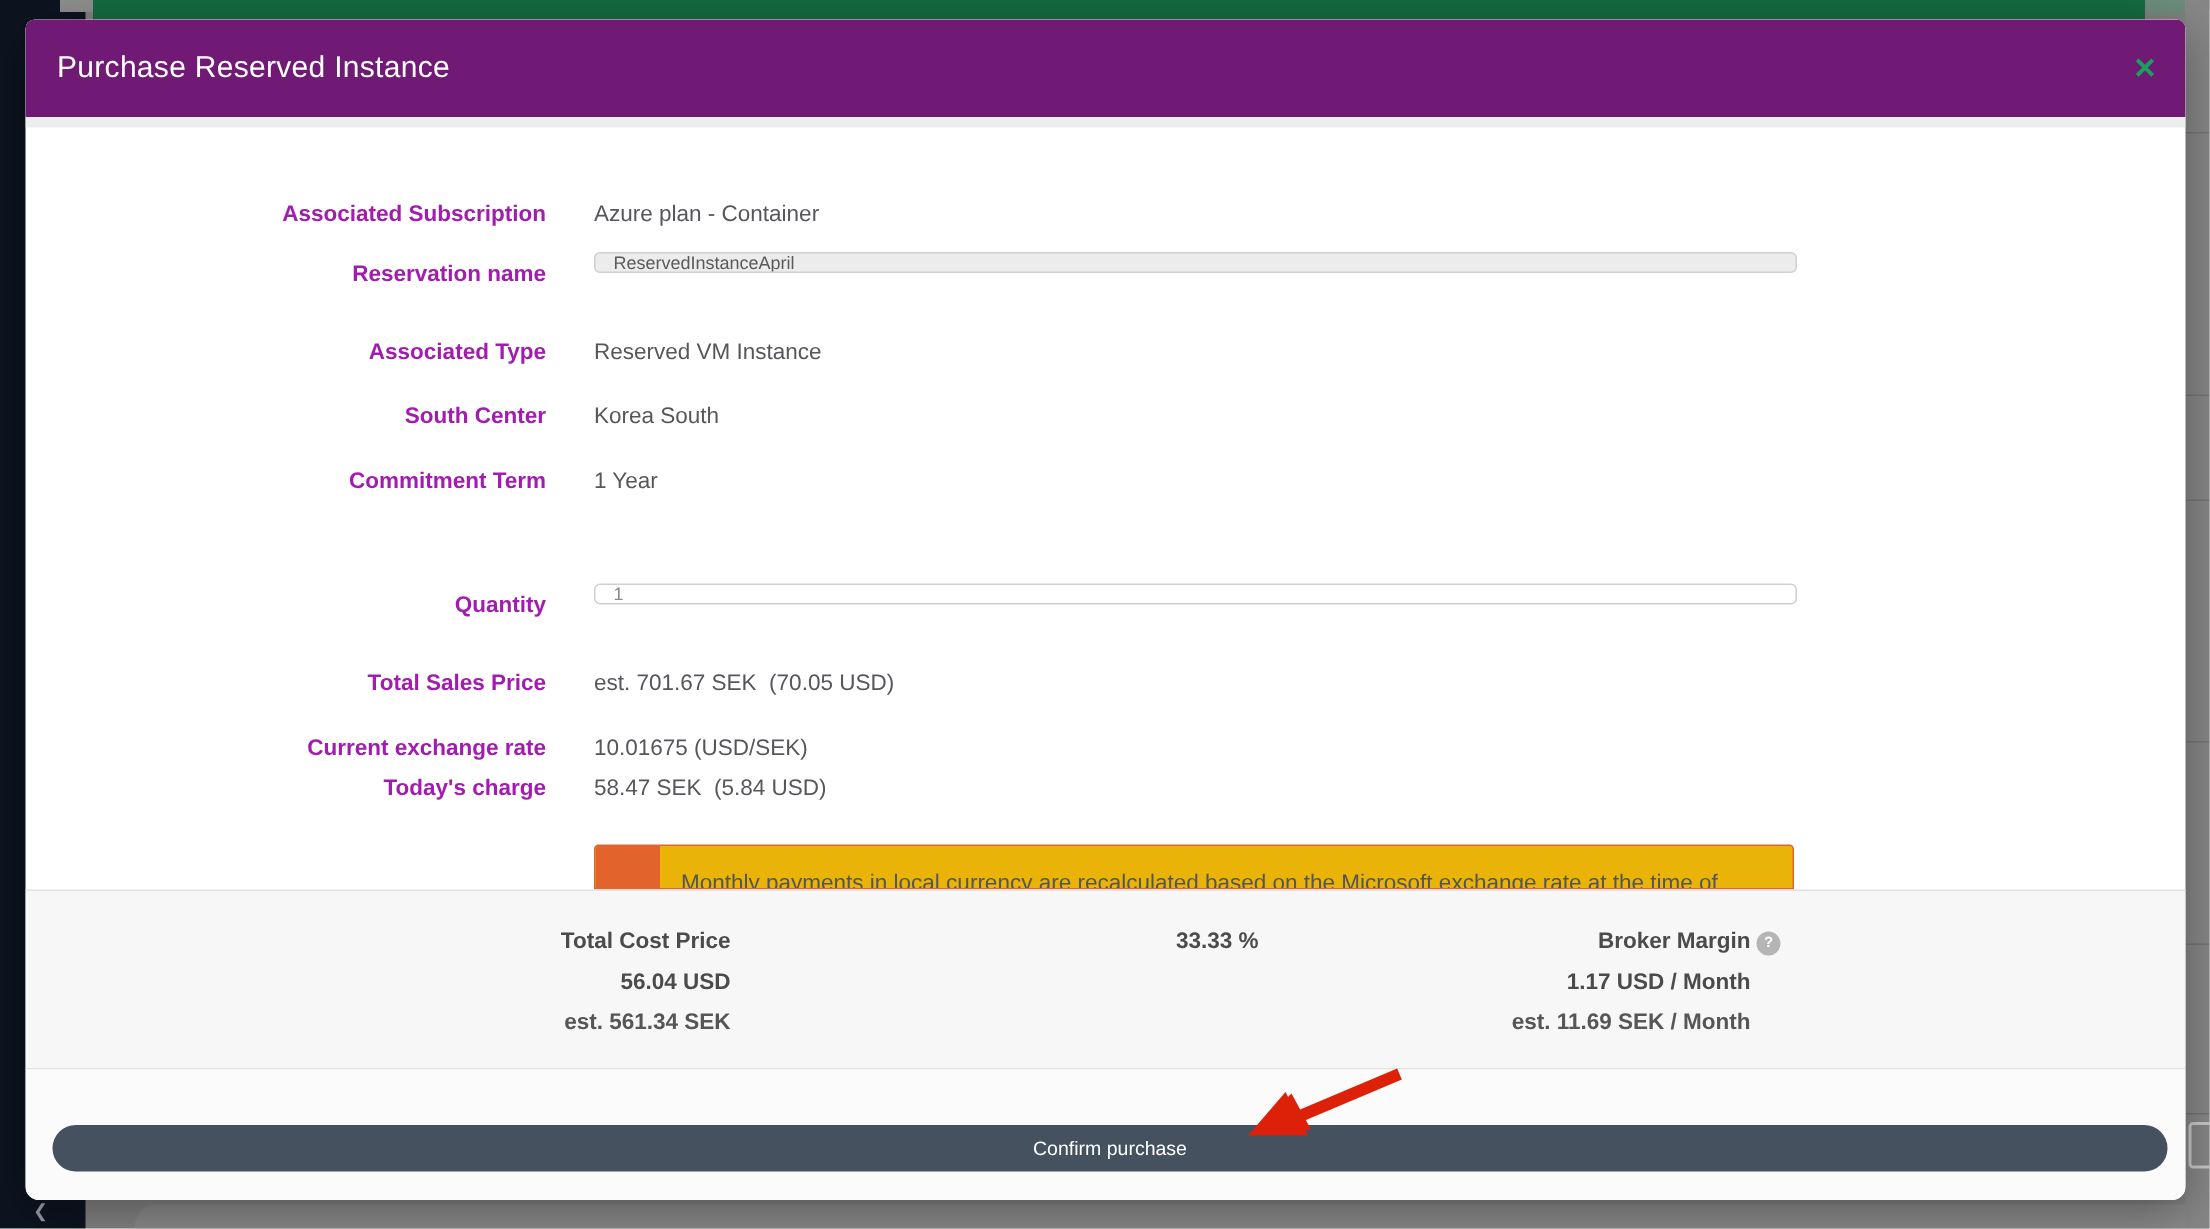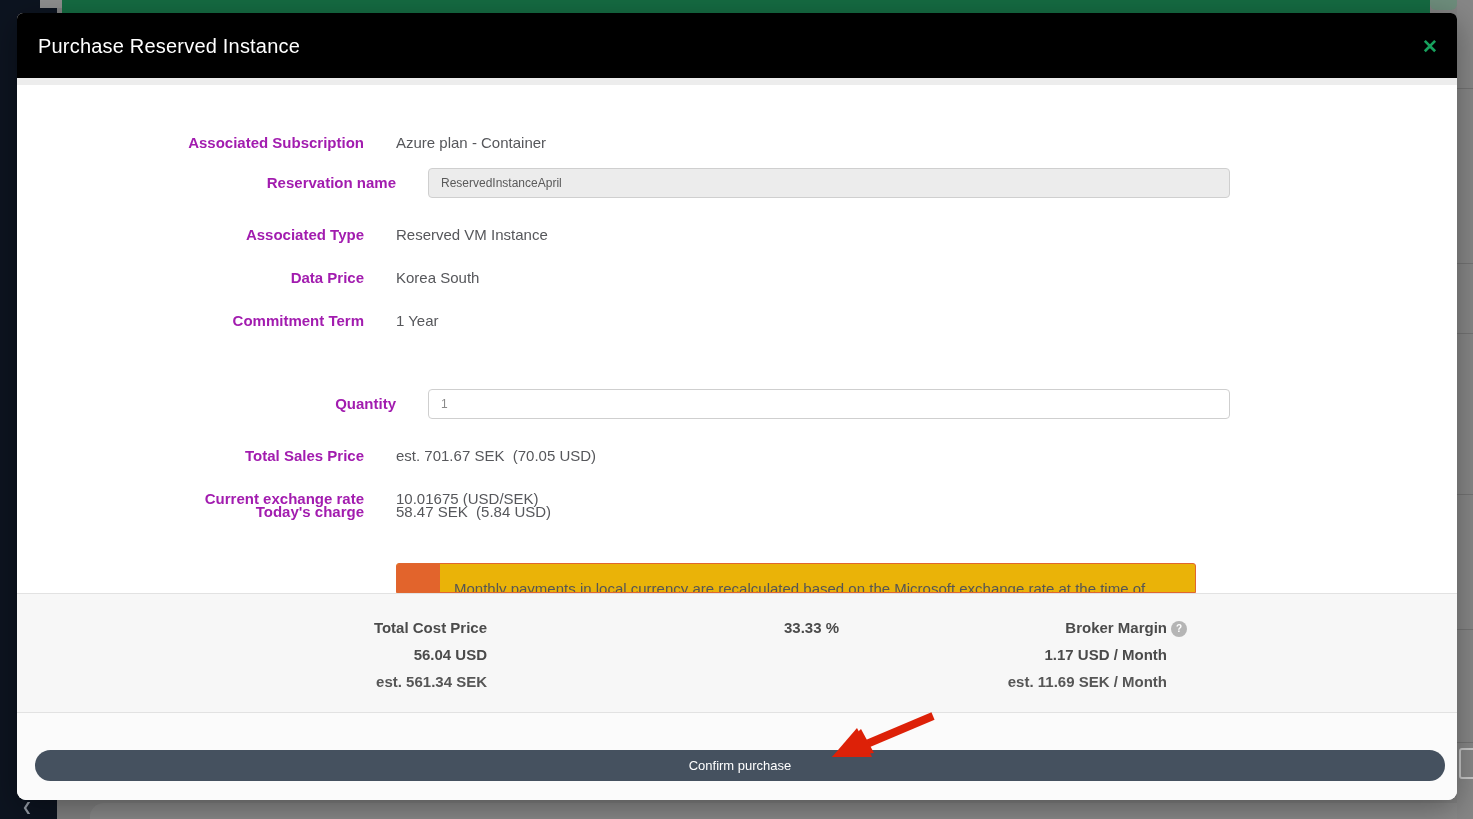--- a/index.html
+++ b/index.html
@@ -16,31 +16,31 @@
   .topbar-blob{position:absolute;left:1430px;top:0;width:27px;height:10px;background:#6e8d7c;border-radius:0 0 6px 6px;}
   .right-strip{position:absolute;left:1457px;top:0;width:16px;height:819px;background:#878787;}
   .strip-top{position:absolute;left:1457px;top:0;width:16px;height:10px;background:#9a9a9a;border-radius:0 0 4px 4px;}
   .strip-line{position:absolute;left:1457px;width:16px;height:1px;background:rgba(0,0,0,0.14);}
   .bottom-panel{position:absolute;left:90px;top:803px;width:1367px;height:16px;background:#8a8a8a;border-radius:14px 0 0 0;}
   .br-box{position:absolute;left:1459px;top:748px;width:20px;height:27px;border:2px solid #c9c9c9;border-radius:3px;}
 
   
   .modal{position:absolute;left:17px;top:13px;width:1440px;height:787px;background:#ffffff;
          border-radius:6px 6px 9px 9px;box-shadow:0 8px 32px rgba(0,0,0,0.35);overflow:hidden;}
-  .modal-header{position:relative;height:65px;background:#000000;}
+  .modal-header{position:relative;height:65px;background:#701a75;}
   .modal-title{position:absolute;left:21px;top:50%;transform:translateY(-50%);color:#ffffff;font-size:20px;font-weight:400;letter-spacing:0.2px;}
   .close{position:absolute;right:19px;top:50%;transform:translateY(-50%);color:#17a15d;font-size:19px;font-weight:700;cursor:pointer;}
   .header-gap{height:7px;background:#ededed;}
 
   
   .row{position:absolute;left:0;display:flex;align-items:flex-start;}
   .lbl{width:347px;text-align:right;font-weight:700;color:#a21caf;font-size:15px;line-height:20px;}
   .val{margin-left:32px;color:#56575b;font-size:15px;line-height:20px;white-space:pre-wrap;}
-  .row-input .lbl{line-height:30px;padding-left:32px;}
-  .tinput{margin-left:32px;width:802px;height:30px;box-sizing:border-box;border:1px solid #cfcfcf;border-radius:4px;
+  .row-input .lbl{line-height:30px;}
+  .tinput{margin-left:32px;width:802px;height:14px;box-sizing:border-box;border:1px solid #cfcfcf;border-radius:4px;
           padding:0 12px;font-size:12px;font-family:"Liberation Sans",sans-serif;color:#8a8a8a;background:#ffffff;outline:none;}
   .tinput.disabled{background:#ececec;color:#5a5a5a;}
 
   
   .warning{position:absolute;left:379px;top:550px;width:800px;height:30px;box-sizing:border-box;
            border:1px solid #e0662f;border-radius:3px 3px 0 0;background:#eab308;overflow:hidden;}
   .warning-block{position:absolute;left:0;top:0;width:43px;height:30px;background:#e2642c;}
   .warning-text{position:absolute;left:57px;top:16px;font-size:15px;color:#555555;white-space:nowrap;}
 
   
@@ -102,21 +102,21 @@
     <span class="lbl">Reservation name</span>
     <input class="tinput disabled" value="ReservedInstanceApril" style="">
   </div>
 
   <div class="row" style="top:212px">
     <span class="lbl">Associated Type</span>
     <span class="val">Reserved VM Instance</span>
   </div>
 
   <div class="row" style="top:255px">
-    <span class="lbl">Data Price</span>
+    <span class="lbl">South Center</span>
     <span class="val">Korea South</span>
   </div>
 
   <div class="row" style="top:298px">
     <span class="lbl">Commitment Term</span>
     <span class="val">1 Year</span>
   </div>
 
 
   <div class="row row-input" style="top:376px">
@@ -127,21 +127,21 @@
   <div class="row" style="top:433px">
     <span class="lbl">Total Sales Price</span>
     <span class="val">est. 701.67 SEK  (70.05 USD)</span>
   </div>
 
   <div class="row" style="top:476px">
     <span class="lbl">Current exchange rate</span>
     <span class="val">10.01675 (USD/SEK)</span>
   </div>
 
-  <div class="row" style="top:489px">
+  <div class="row" style="top:503px">
     <span class="lbl">Today's charge</span>
     <span class="val">58.47 SEK  (5.84 USD)</span>
   </div>
 
   <div class="warning">
     <div class="warning-block"></div>
     <div class="warning-text">Monthly payments in local currency are recalculated based on the Microsoft exchange rate at the time of</div>
   </div>
 
   <div class="summary">

